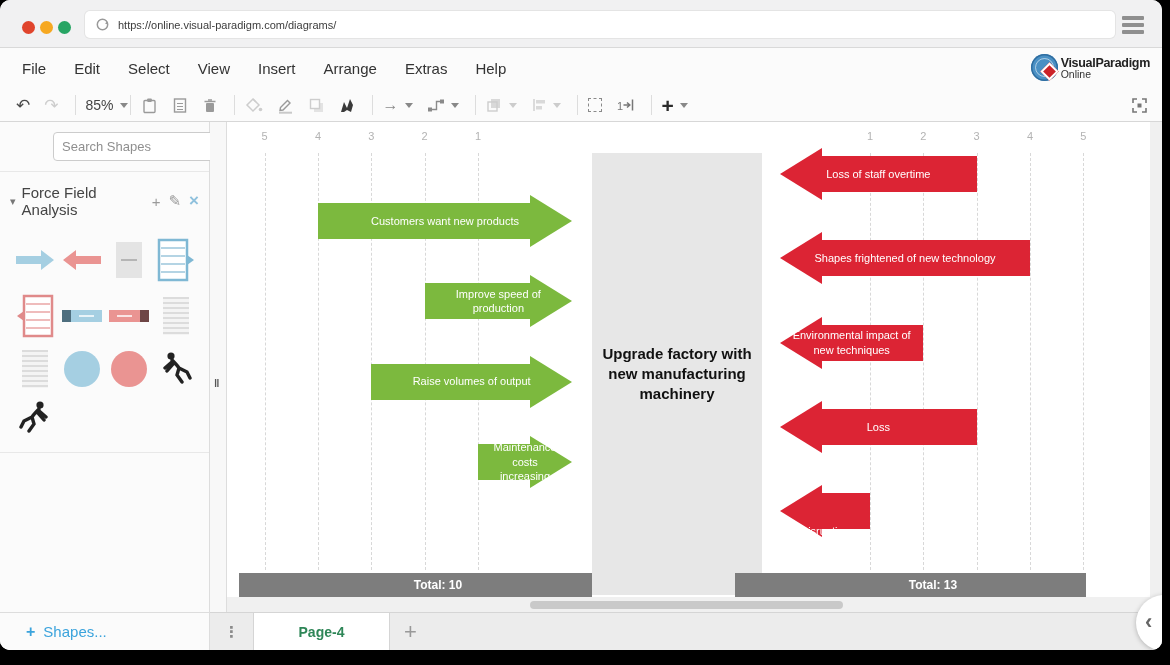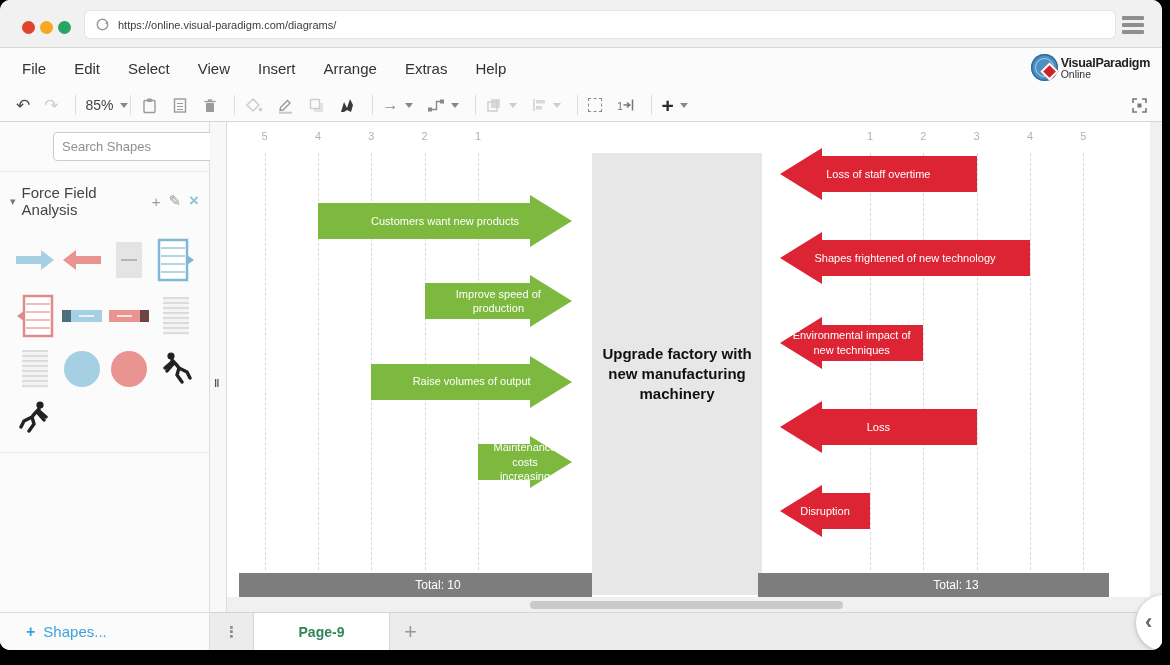--- a/index.html
+++ b/index.html
@@ -77,21 +77,21 @@
   .ruler-num { position:absolute; top:8px; transform:translateX(-50%); font-size:11px; color:#b3b3b3; }
   .gridline { position:absolute; width:0; border-left:1px dashed #d8d8d8; }
   .page-margin-r { position:absolute; left:923px; top:0; width:12px; height:475px; background:#f0f0f0; }
   .page-margin-b { position:absolute; left:0; top:475px; width:100%; height:15px; background:#f0f0f0; }
   .hscroll-thumb { position:absolute; left:303px; top:479px; width:313px; height:8px; border-radius:4px; background:#c9c9c9; cursor:pointer; }
   .center-box { position:absolute; left:365px; top:31px; width:170px; height:442px; background:#e7e7e7; display:flex; align-items:center; justify-content:center; text-align:center; }
   .center-box .txt { font-size:15px; font-weight:bold; color:#111; line-height:1.35; white-space:pre-line; }
   .fa-body { position:absolute; }
   .fa-head { position:absolute; width:0; height:0; }
   .fa-label { position:absolute; display:flex; align-items:center; justify-content:center; text-align:center; color:#fff; font-size:11px; line-height:1.3; white-space:pre-line; z-index:3; }
-  .total-bar { position:absolute; top:451px; height:24px; background:#7d7d7d; color:#fff; font-size:12px; font-weight:normal; display:flex; align-items:center; justify-content:center;padding-left:45px; }
+  .total-bar { position:absolute; top:451px; height:24px; background:#7d7d7d; color:#fff; font-size:12px; font-weight:bold; display:flex; align-items:center; justify-content:center;padding-left:45px; }
 
   
   .tabbar { position:absolute; left:210px; top:612px; right:0; height:38px; background:#ececec; border-top:1px solid #d5d5d5; display:flex; align-items:center; }
   .tab-kebab { color:#8a8a8a; font-size:15px; font-weight:bold; padding:0 14px; cursor:pointer; }
   .tab-active { width:137px; height:38px; background:#fff; border-left:1px solid #d5d5d5; border-right:1px solid #d5d5d5; display:flex; align-items:center; justify-content:center; cursor:pointer; }
   .tab-active span { color:#2e8657; font-size:14px; font-weight:bold; }
   .tab-add { color:#999; font-size:22px; padding:0 14px; cursor:pointer; line-height:1; }
   .expander { position:absolute; left:1136px; top:595px; width:56px; height:56px; background:#fff; border-radius:50%; box-shadow:0 1px 5px rgba(0,0,0,.25); cursor:pointer; }
   .expander span { position:absolute; left:9px; top:14px; font-size:22px; color:#666; font-weight:bold; }
 </style>
@@ -332,21 +332,21 @@
   </div>
 
   <div class="canvas" id="diagram">
     <div class="page-margin-r"></div>
     <div class="center-box">
       <div class="txt">Upgrade factory with
 new manufacturing
 machinery</div>
     </div>
     <div class="total-bar" style="left:12px;width:353px;">Total: 10</div>
-    <div class="total-bar" style="left:531px;width:351px;">Total: 13</div>
+    <div class="total-bar" style="left:508px;width:351px;">Total: 13</div>
     <div class="page-margin-b"></div>
     <div class="hscroll-thumb"></div>
   <div class="ruler-num" style="left: 37.6667px;">5</div>
       <div class="gridline" style="left: 37.6667px; top: 31px; height: 417px;"></div>
       <div class="ruler-num" style="left: 91px;">4</div>
       <div class="gridline" style="left: 91px; top: 31px; height: 417px;"></div>
       <div class="ruler-num" style="left: 144.333px;">3</div>
       <div class="gridline" style="left: 144.333px; top: 31px; height: 417px;"></div>
       <div class="ruler-num" style="left: 197.667px;">2</div>
       <div class="gridline" style="left: 197.667px; top: 31px; height: 417px;"></div>
@@ -385,27 +385,27 @@
       <div class="fa-label" style="left: 553px; width: 250px; top: 110.25px; height: 52px;">Shapes frightened of new technology</div>
       <div class="fa-body" style="background: rgb(220, 36, 52); top: 202.5px; height: 36px; left: 595px; width: 101.333px;"></div>
       <div class="fa-head" style="top: 194.5px; border-top: 26px solid transparent; border-bottom: 26px solid transparent; left: 553px; border-right: 42px solid rgb(220, 36, 52);"></div>
       <div class="fa-label" style="left: 553px; width: 143.333px; top: 194.5px; height: 52px;">Environmental impact of
 new techniques</div>
       <div class="fa-body" style="background: rgb(220, 36, 52); top: 286.75px; height: 36px; left: 595px; width: 154.667px;"></div>
       <div class="fa-head" style="top: 278.75px; border-top: 26px solid transparent; border-bottom: 26px solid transparent; left: 553px; border-right: 42px solid rgb(220, 36, 52);"></div>
       <div class="fa-label" style="left: 553px; width: 196.667px; top: 278.75px; height: 52px;">Loss</div>
       <div class="fa-body" style="background: rgb(220, 36, 52); top: 371px; height: 36px; left: 595px; width: 48px;"></div>
       <div class="fa-head" style="top: 363px; border-top: 26px solid transparent; border-bottom: 26px solid transparent; left: 553px; border-right: 42px solid rgb(220, 36, 52);"></div>
-      <div class="fa-label" style="left: 553px; width: 90px; top: 363px; height: 52px;">Disruption</div>
+      <div class="fa-label" style="left: 553px; width: 90px; top: 383px; height: 52px;">Disruption</div>
     </div>
 
   <div class="tabbar">
     <span class="tab-kebab">⋮</span>
     <div class="tab-active">
-      <span>Page-9</span>
+      <span>Page-4</span>
     </div>
     <span class="tab-add">+</span>
   </div>
 
   <div class="expander">
     <span>‹</span>
   </div>
 
 </div>
 

